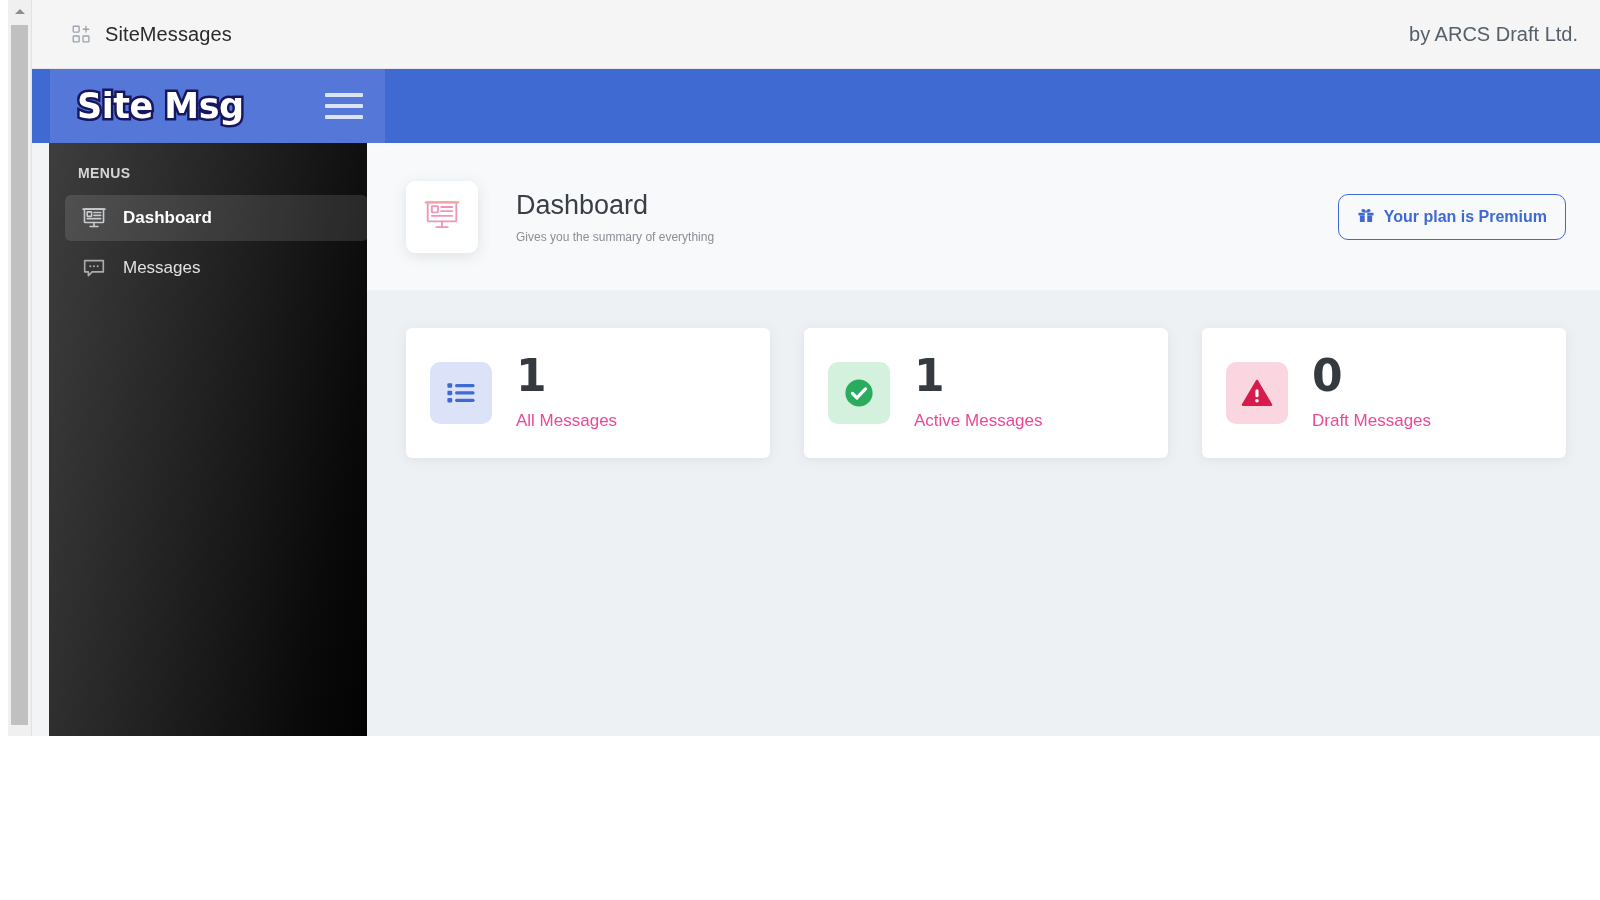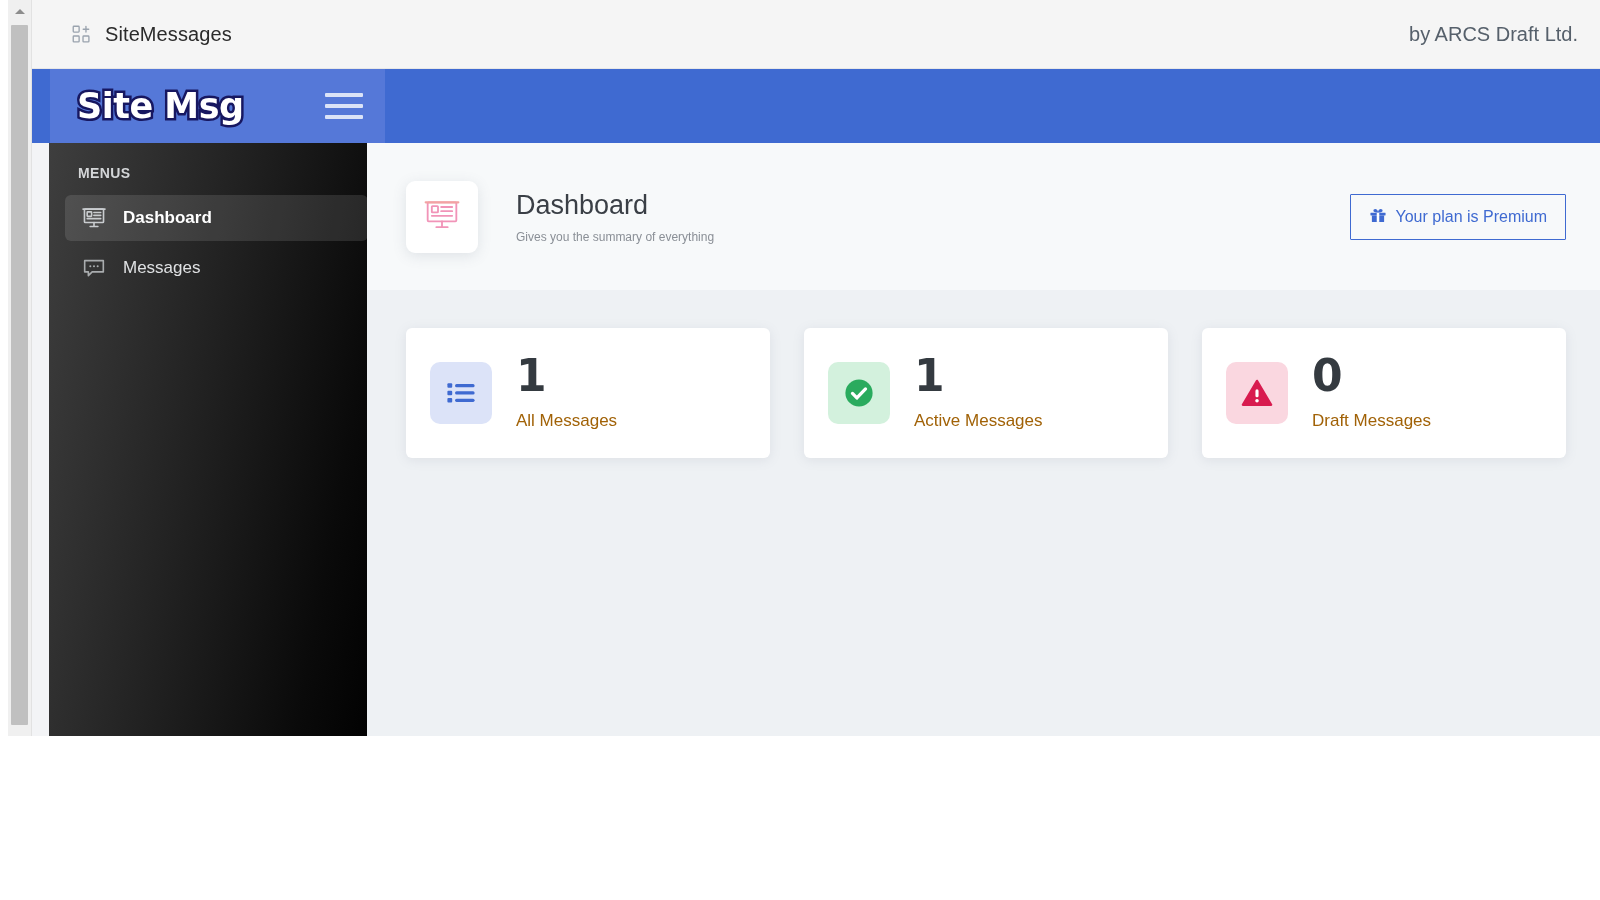--- a/index.html
+++ b/index.html
@@ -195,27 +195,27 @@
     font-size: 12px;
     color: #8a8f96;
     margin-top: 7px;
   }
   #plan-badge {
     margin-left: auto;
     display: flex;
     align-items: center;
     gap: 9px;
     border: 1px solid #3f6ad1;
-    border-radius: 1px;
+    border-radius: 10px;
     padding: 11px 18px;
     background: transparent;
     cursor: pointer;
     color: #3f6ad1;
     font-size: 16px;
-    font-weight: normal;
+    font-weight: bold;
     white-space: nowrap;
   }
 
   
   #stats-row {
     display: flex;
     gap: 34px;
     padding: 38px 42px 0 39px;
   }
   .stat-card {
@@ -237,21 +237,21 @@
   }
   .stat-value {
     font-size: 44px;
     font-weight: bold;
     color: #343a40;
     line-height: 1;
     font-family: "DejaVu Sans", sans-serif;
   }
   .stat-label {
     font-size: 17px;
-    color: #a16207;
+    color: #ec4899;
     margin-top: 13px;
   }
 </style>
 </head>
 <body>
 
 <div id="app-root">
 
   <div id="scrollbar">
     <div id="scrollbar-up">

